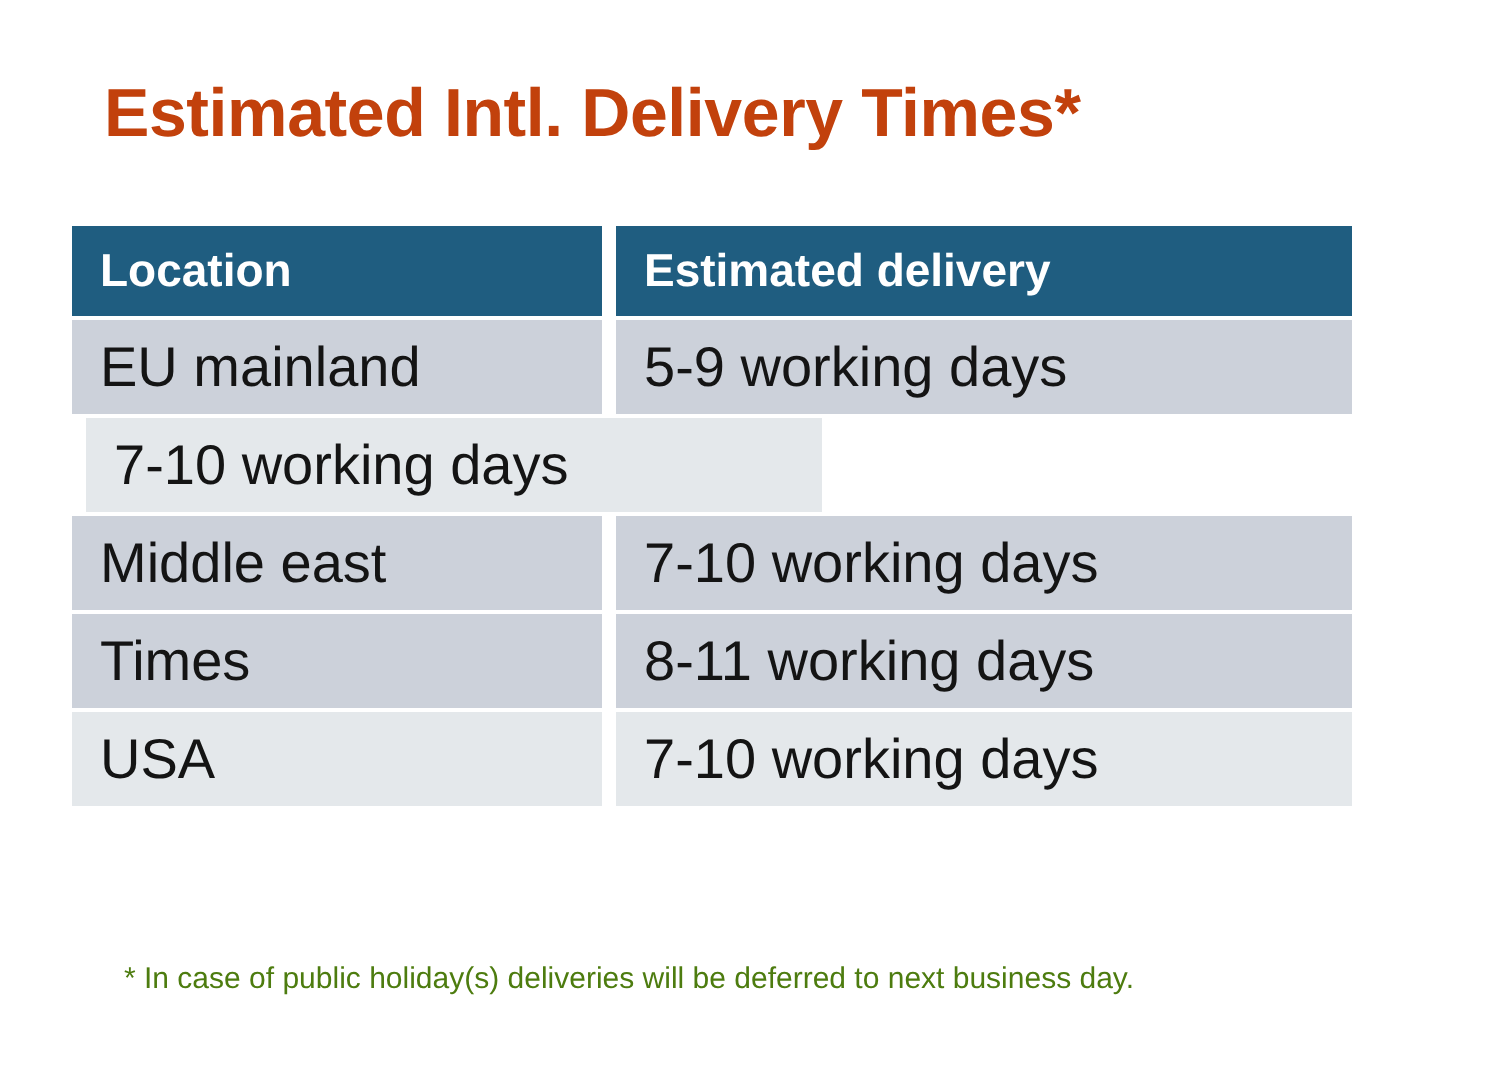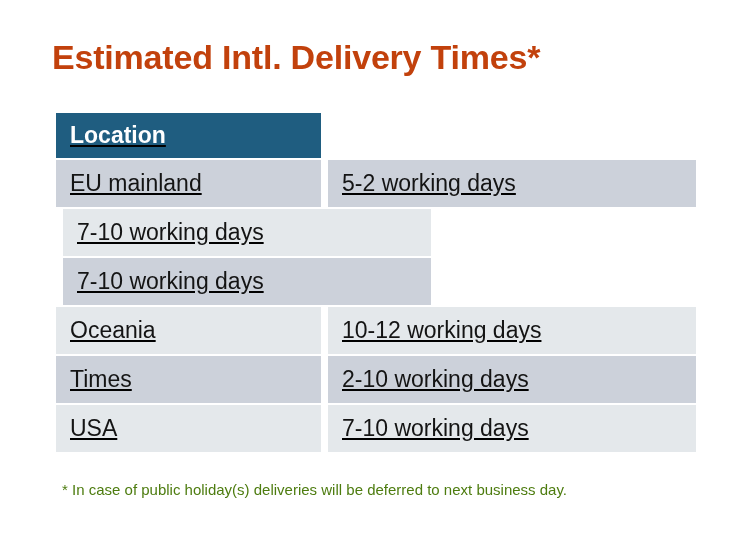--- a/index.html
+++ b/index.html
@@ -25,39 +25,38 @@
     top: 36px;
     font-size: 34px;
     line-height: 42px;
     font-weight: 700;
     letter-spacing: -0.2px;
     color: #c2410c;
     white-space: nowrap;
   }
   .delivery-table {
     position: absolute;
-    left: 56px;
+    left: 36px;
     top: 113px;
     width: 564px;
-    text-decoration: underline;
   }
   .table-row {
     display: flex;
     width: 100%;
     margin-bottom: 2px;
   }
   .table-row:last-child {
     margin-bottom: 0;
   }
   .cell {
     box-sizing: border-box;
     height: 47px;
     display: flex;
     align-items: center;
-    font-size: 23px;
+    font-size: 28px;
     color: #141414;
     padding-left: 14px;
     overflow: hidden;
     white-space: nowrap;
   }
   .cell-location {
     width: 265px;
     flex: 0 0 265px;
   }
   .cell-gap {
@@ -97,48 +96,45 @@
 
 <div class="page">
 
   <div class="page-title">Estimated Intl. Delivery Times*</div>
 
   <div class="delivery-table">
 
     <div class="table-row header-row">
       <div class="cell cell-location">Location</div>
       <div class="cell-gap"></div>
+      <div class="cell cell-delivery">Estimated delivery</div>
     </div>
 
     <div class="table-row row-odd">
       <div class="cell cell-location">EU mainland</div>
       <div class="cell-gap"></div>
-      <div class="cell cell-delivery">5-2 working days</div>
+      <div class="cell cell-delivery">5-9 working days</div>
     </div>
 
     <div class="table-row row-even">
       <div class="cell-gap"></div>
       <div class="cell cell-delivery">7-10 working days</div>
     </div>
 
     <div class="table-row row-odd">
+      <div class="cell cell-location">Middle east</div>
       <div class="cell-gap"></div>
       <div class="cell cell-delivery">7-10 working days</div>
     </div>
 
-    <div class="table-row row-even">
-      <div class="cell cell-location">Oceania</div>
-      <div class="cell-gap"></div>
-      <div class="cell cell-delivery">10-12 working days</div>
-    </div>
 
     <div class="table-row row-odd">
       <div class="cell cell-location">Times</div>
       <div class="cell-gap"></div>
-      <div class="cell cell-delivery">2-10 working days</div>
+      <div class="cell cell-delivery">8-11 working days</div>
     </div>
 
     <div class="table-row row-even">
       <div class="cell cell-location">USA</div>
       <div class="cell-gap"></div>
       <div class="cell cell-delivery">7-10 working days</div>
     </div>
 
   </div>
 

